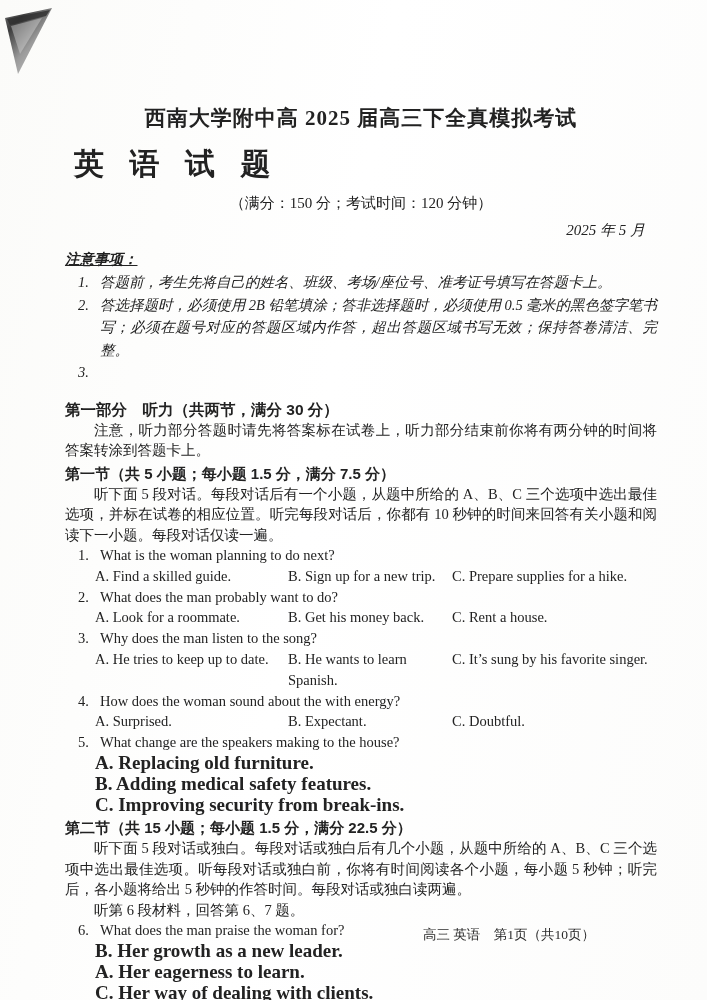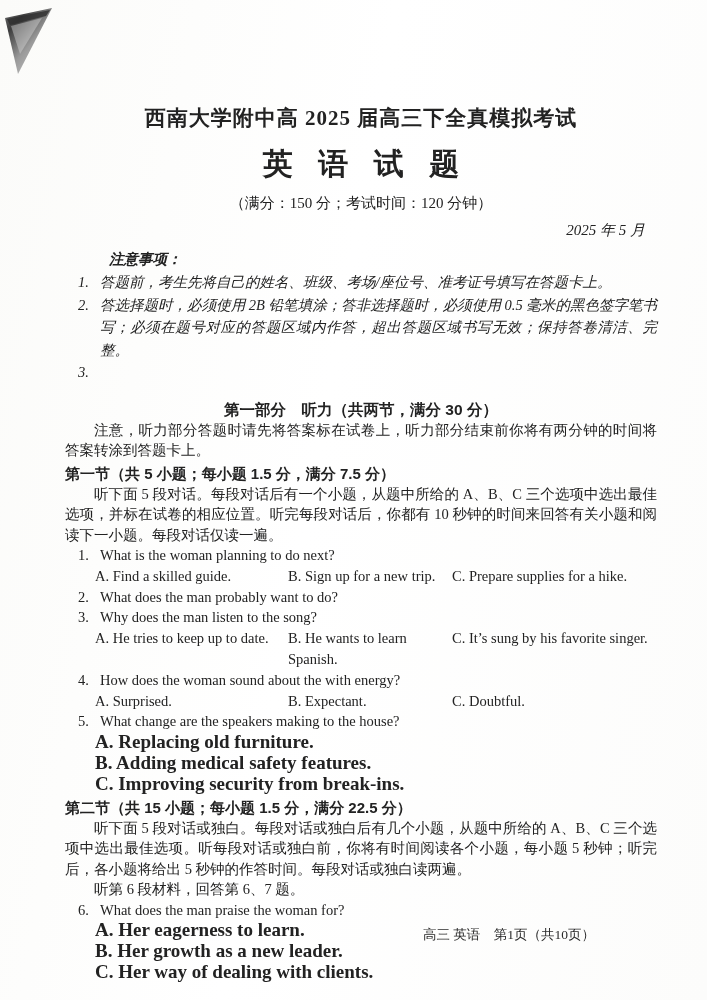--- a/index.html
+++ b/index.html
@@ -12,34 +12,33 @@
     overflow:hidden;
   }
   .content{position:absolute;left:65px;top:18px;width:592px;}
   .school-header{
     margin-top:86px;
     font-size:21px;font-weight:bold;text-align:center;letter-spacing:1px;
     font-family:"Liberation Serif","DejaVu Serif",serif;
   }
   .exam-title{
     margin-top:14px;
-    font-size:30px;font-weight:bold;text-align:center;letter-spacing:9px;text-indent:9px;
+    font-size:30px;font-weight:bold;text-align:left;letter-spacing:9px;text-indent:9px;
     line-height:36px;
   }
   .subtitle{margin-top:12px;font-size:15px;text-align:center;}
   .date{margin-top:8px;font-size:15px;text-align:right;padding-right:12px;}
-  .kaiti{font-style:italic;margin-left:44px;}
-  .notice-heading{margin-top:10px;font-size:14.5px;font-weight:bold;}
+  .kaiti{font-style:italic;}
+  .notice-heading{margin-top:10px;font-size:14.5px;font-weight:bold;text-decoration:underline;}
   .notices{margin:2px 0 0 0;padding:0;list-style:none;}
   .notices li{display:flex;padding-left:13px;font-size:14.5px;line-height:22.5px;text-align:justify;}
   .notices .num{flex:none;width:22px;}
   .part-heading{
     margin-top:15px;font-size:15.5px;font-weight:bold;line-height:21px;
     font-family:"Liberation Sans","DejaVu Sans",sans-serif;
-    text-align:center;
   }
   .sect-heading{
     margin-top:2px;font-size:15px;font-weight:bold;line-height:21px;
     font-family:"Liberation Sans","DejaVu Sans",sans-serif;
   }
   .para{font-size:14.5px;line-height:20.5px;text-align:justify;margin:0;}
   .indent{text-indent:29px;}
   .question{display:flex;font-size:14.5px;line-height:20.8px;padding-left:13px;}
   .qnum{flex:none;width:22px;}
   .opts-row{
@@ -113,20 +112,25 @@
     <div class="opts-row">
       <span>A. Find a skilled guide.</span>
       <span>B. Sign up for a new trip.</span>
       <span>C. Prepare supplies for a hike.</span>
     </div>
 
     <div class="question">
       <span class="qnum">2.</span>
       <span class="qtext">What does the man probably want to do?</span>
     </div>
+    <div class="opts-row">
+      <span>A. Look for a roommate.</span>
+      <span>B. Get his money back.</span>
+      <span>C. Rent a house.</span>
+    </div>
 
     <div class="question">
       <span class="qnum">3.</span>
       <span class="qtext">Why does the man listen to the song?</span>
     </div>
     <div class="opts-row">
       <span>A. He tries to keep up to date.</span>
       <span>B. He wants to learn Spanish.</span>
       <span>C. It’s sung by his favorite singer.</span>
     </div>
@@ -155,22 +159,22 @@
 
     <p class="para indent">听下面 5 段对话或独白。每段对话或独白后有几个小题，从题中所给的 A、B、C 三个选项中选出最佳选项。听每段对话或独白前，你将有时间阅读各个小题，每小题 5 秒钟；听完后，各小题将给出 5 秒钟的作答时间。每段对话或独白读两遍。</p>
 
     <p class="para indent">听第 6 段材料，回答第 6、7 题。</p>
 
     <div class="question">
       <span class="qnum">6.</span>
       <span class="qtext">What does the man praise the woman for?</span>
     </div>
     <div class="opts-stack">
+      <div>B. Her growth as a new leader.</div>
       <div>A. Her eagerness to learn.</div>
-      <div>B. Her growth as a new leader.</div>
       <div>C. Her way of dealing with clients.</div>
     </div>
 
   </div>
 
   <div class="footer">高三 英语　第1页（共10页）</div>
 
 </div>
 
 </body></html>

